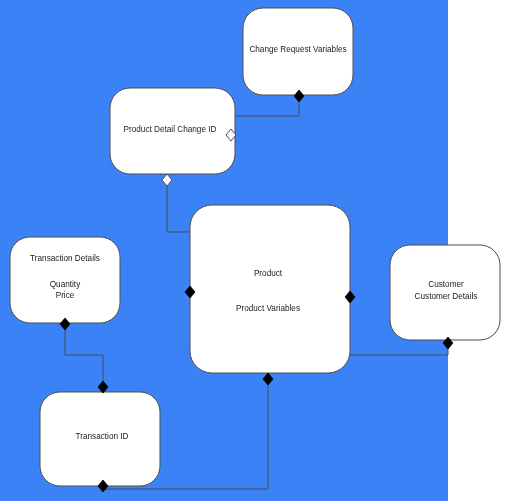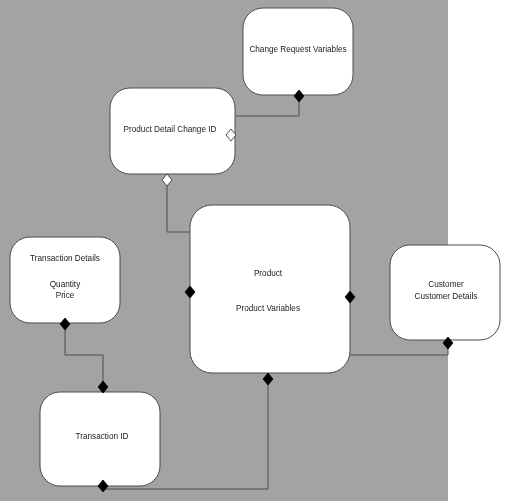--- a/index.html
+++ b/index.html
@@ -11,21 +11,21 @@
   body {
     width: 512px;
     height: 501px;
     font-family: "Liberation Sans", sans-serif;
     overflow: hidden;
   }
   #diagram-root {
     position: relative;
     width: 448px;
     height: 501px;
-    background: #a3a3a3;
+    background: #3b82f6;
   }
   svg#diagram-svg {
     position: absolute;
     top: 0;
     left: 0;
     width: 512px;
     height: 501px;
     display: block;
   }
   .node-shape {

